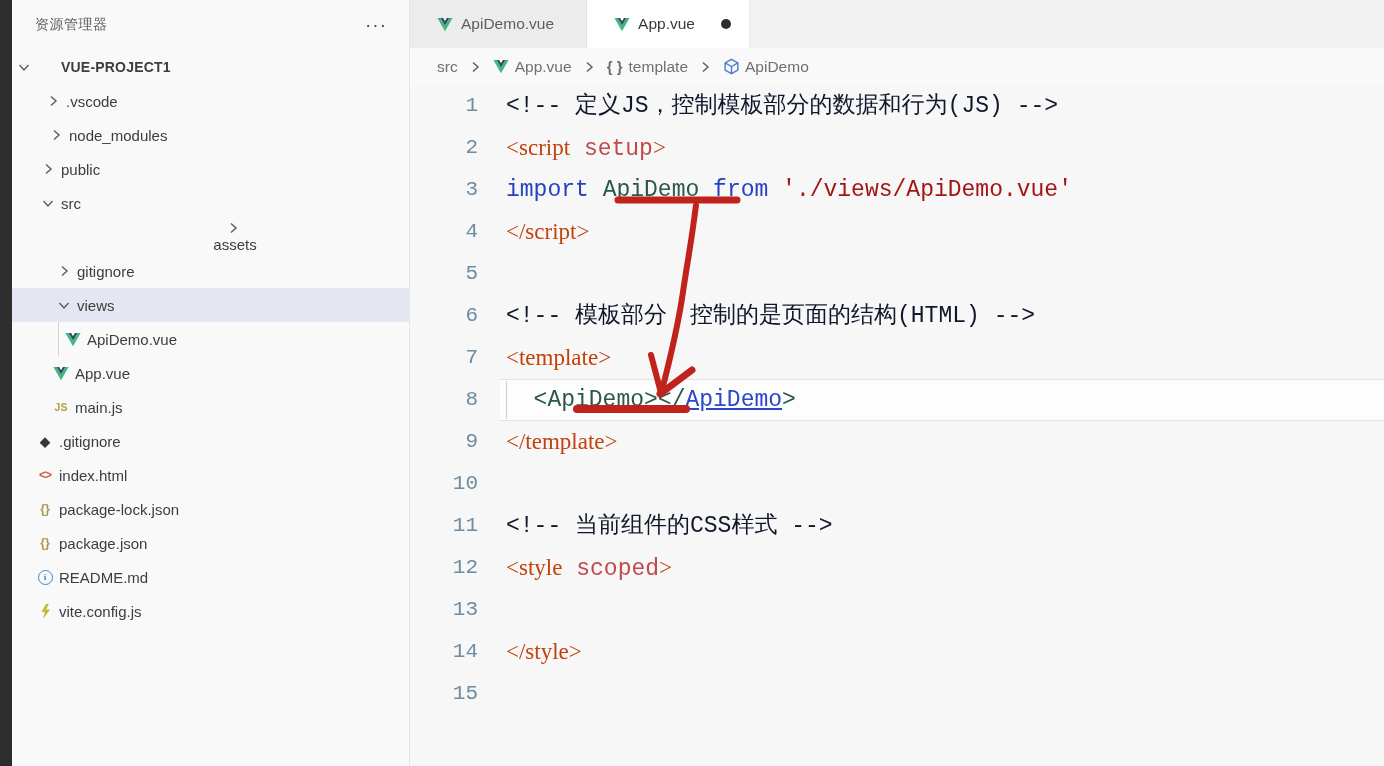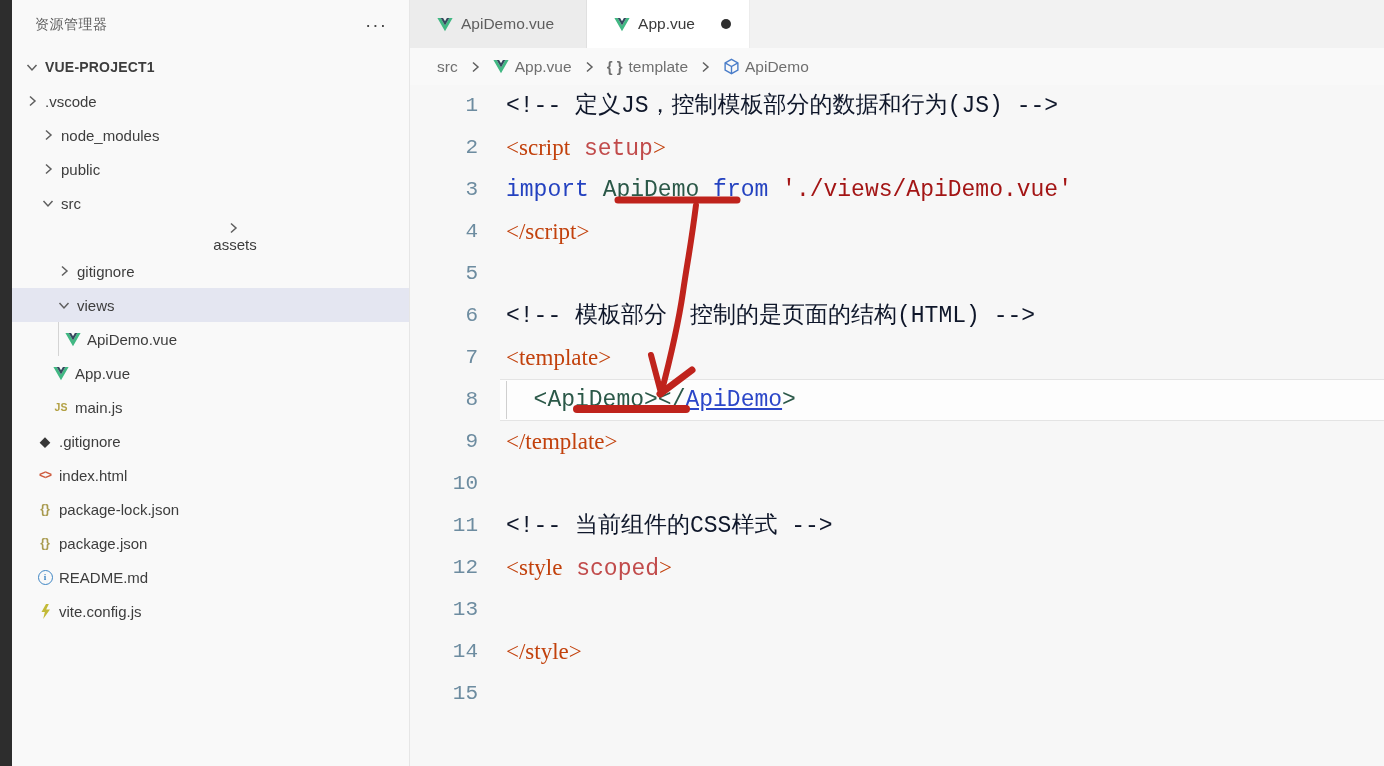--- a/index.html
+++ b/index.html
@@ -79,37 +79,37 @@
 
 <div class="app">
   <div class="activity-strip"></div>
 
   <div class="sidebar">
     <div class="sb-header">
       <span class="sb-title">资源管理器</span>
       <span class="sb-actions">···</span>
     </div>
     <div>
-        <div class="tree-row" style="padding-left: 12px;">
+        <div class="tree-row" style="padding-left: 4px; gap: 24px;">
           <span class="chev">
             <svg width="16" height="16" viewBox="0 0 16 16">
               <polyline points="3.5,6 8,11 12.5,6" fill="none" stroke="#5f5f5f" stroke-width="1.5"></polyline>
             </svg>
           </span>
           <span class="tree-label bold">VUE-PROJECT1</span>
         </div>
-        <div class="tree-row" style="padding-left: 12px;">
+        <div class="tree-row" style="padding-left: 33px;">
           <span class="chev">
             <svg width="16" height="16" viewBox="0 0 16 16">
               <polyline points="6,3.5 11,8 6,12.5" fill="none" stroke="#5f5f5f" stroke-width="1.5"></polyline>
             </svg>
           </span>
           <span class="tree-label">.vscode</span>
         </div>
-        <div class="tree-row" style="padding-left: 28px;">
+        <div class="tree-row" style="padding-left: 36px;">
           <span class="chev">
             <svg width="16" height="16" viewBox="0 0 16 16">
               <polyline points="6,3.5 11,8 6,12.5" fill="none" stroke="#5f5f5f" stroke-width="1.5"></polyline>
             </svg>
           </span>
           <span class="tree-label">node_modules</span>
         </div>
         <div class="tree-row" style="padding-left: 28px; align-items: center;">
           <span class="chev">
             <svg width="16" height="16" viewBox="0 0 16 16">

